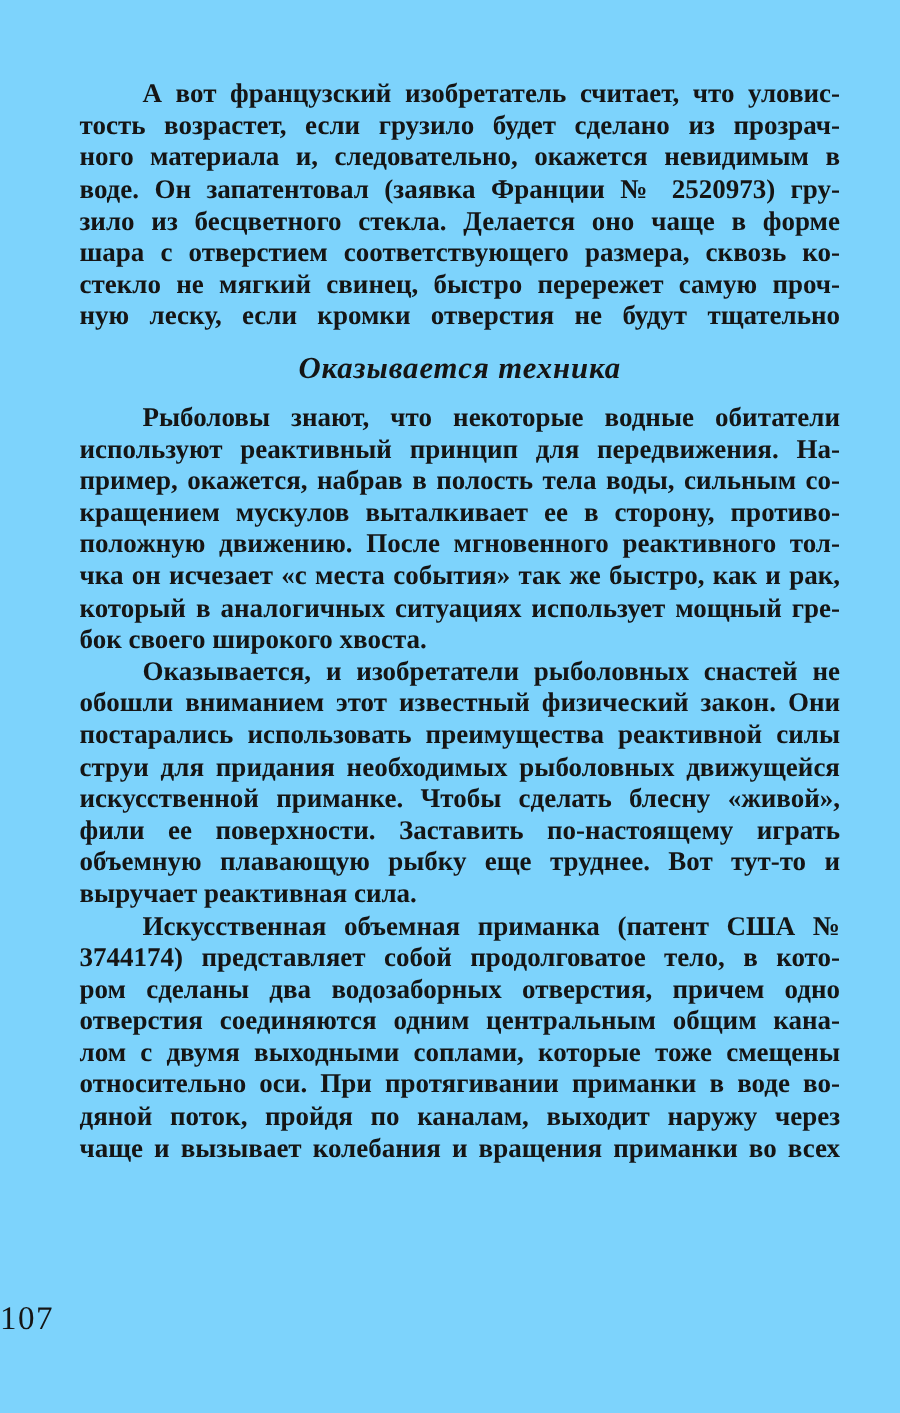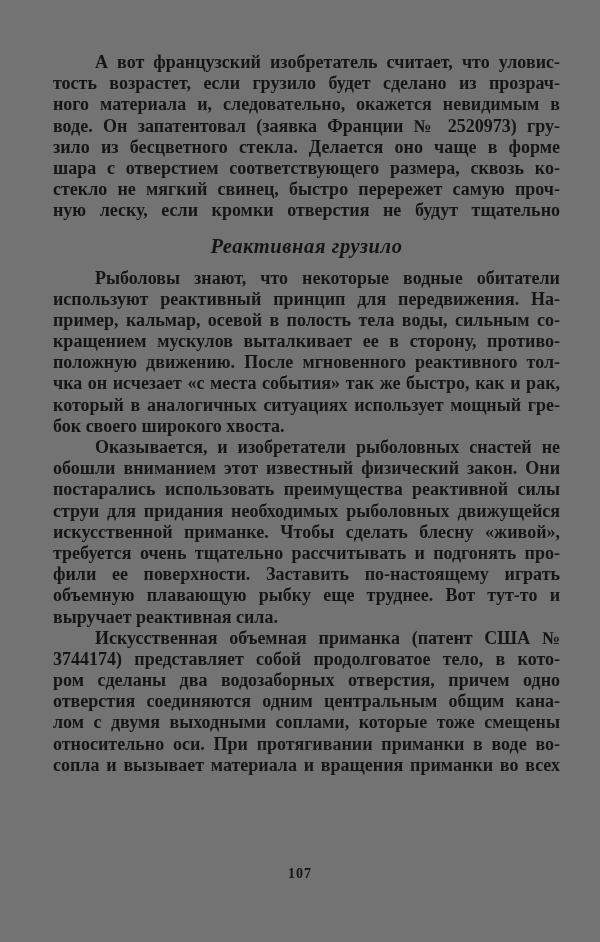--- a/index.html
+++ b/index.html
@@ -7,21 +7,21 @@
   body {
     position: relative;
     background: #fcfcfa;
     color: #151515;
     font-family: "Liberation Serif", "DejaVu Serif", serif;
     overflow: hidden;
   }
   .scan-page {
     position: absolute;
     inset: 0;
-    background: #737373;
+    background: #7dd3fc;
   }
   .page-text {
     position: absolute;
     left: 53px;
     top: 52px;
     width: 507px;
   }
   .para { font-size: 18px; font-weight: 600; }
   .line {
     height: 21.2px;
@@ -44,67 +44,66 @@
     font-size: 20.5px;
     font-weight: bold;
     font-style: italic;
     letter-spacing: 0.6px;
   }
   .page-number {
     position: absolute;
     top: 866px;
     left: 0;
     width: 100%;
-    text-align: center;
-    font-size: 14px;
-    font-weight: 700;
+    font-size: 22px;
+    font-weight: 400;
     letter-spacing: 1px;
   }
 </style>
 </head>
 <body>
 
 <div class="scan-page">
   <main class="page-text">
       <div class="para indent">
         <div class="line">А вот французский изобретатель считает, что уловис-</div>
         <div class="line">тость возрастет, если грузило будет сделано из прозрач-</div>
         <div class="line">ного материала и, следовательно, окажется невидимым в</div>
         <div class="line">воде. Он запатентовал (заявка Франции № 2520973) гру-</div>
         <div class="line">зило из бесцветного стекла. Делается оно чаще в форме</div>
         <div class="line">шара с отверстием соответствующего размера, сквозь ко-</div>
         <div class="line">стекло не мягкий свинец, быстро перережет самую проч-</div>
         <div class="line">ную леску, если кромки отверстия не будут тщательно</div>
       </div>
-      <h2 class="section-heading">Реактивная грузило</h2>
+      <h2 class="section-heading">Оказывается техника</h2>
       <div class="para indent">
         <div class="line">Рыболовы знают, что некоторые водные обитатели</div>
         <div class="line">используют реактивный принцип для передвижения. На-</div>
-        <div class="line">пример, кальмар, осевой в полость тела воды, сильным со-</div>
+        <div class="line">пример, окажется, набрав в полость тела воды, сильным со-</div>
         <div class="line">кращением мускулов выталкивает ее в сторону, противо-</div>
         <div class="line">положную движению. После мгновенного реактивного тол-</div>
         <div class="line">чка он исчезает «с места события» так же быстро, как и рак,</div>
         <div class="line">который в аналогичных ситуациях использует мощный гре-</div>
         <div class="line end">бок своего широкого хвоста.</div>
       </div>
       <div class="para indent">
         <div class="line">Оказывается, и изобретатели рыболовных снастей не</div>
         <div class="line">обошли вниманием этот известный физический закон. Они</div>
         <div class="line">постарались использовать преимущества реактивной силы</div>
         <div class="line">струи для придания необходимых рыболовных движущейся</div>
         <div class="line">искусственной приманке. Чтобы сделать блесну «живой»,</div>
-        <div class="line">требуется очень тщательно рассчитывать и подгонять про-</div>
         <div class="line">фили ее поверхности. Заставить по-настоящему играть</div>
         <div class="line">объемную плавающую рыбку еще труднее. Вот тут-то и</div>
         <div class="line end">выручает реактивная сила.</div>
       </div>
       <div class="para indent">
         <div class="line">Искусственная объемная приманка (патент США №</div>
         <div class="line">3744174) представляет собой продолговатое тело, в кото-</div>
         <div class="line">ром сделаны два водозаборных отверстия, причем одно</div>
         <div class="line">отверстия соединяются одним центральным общим кана-</div>
         <div class="line">лом с двумя выходными соплами, которые тоже смещены</div>
         <div class="line">относительно оси. При протягивании приманки в воде во-</div>
-        <div class="line">сопла и вызывает материала и вращения приманки во всех</div>
+        <div class="line">дяной поток, пройдя по каналам, выходит наружу через</div>
+        <div class="line">чаще и вызывает колебания и вращения приманки во всех</div>
       </div>
     </main>
   <div class="page-number">107</div>
 </div>
 
 </body></html>

